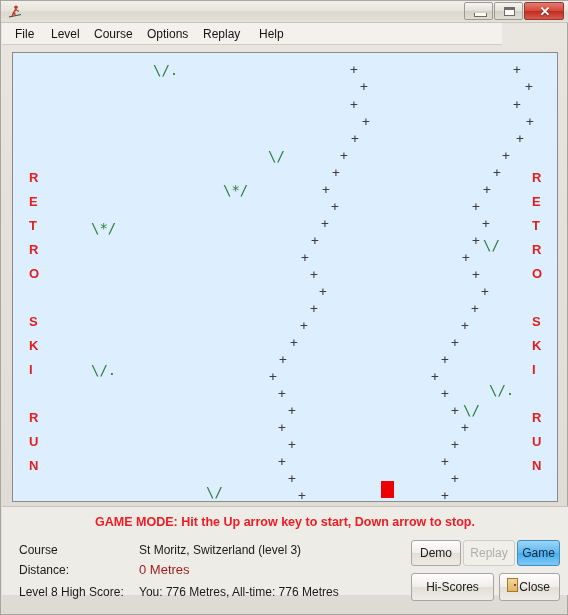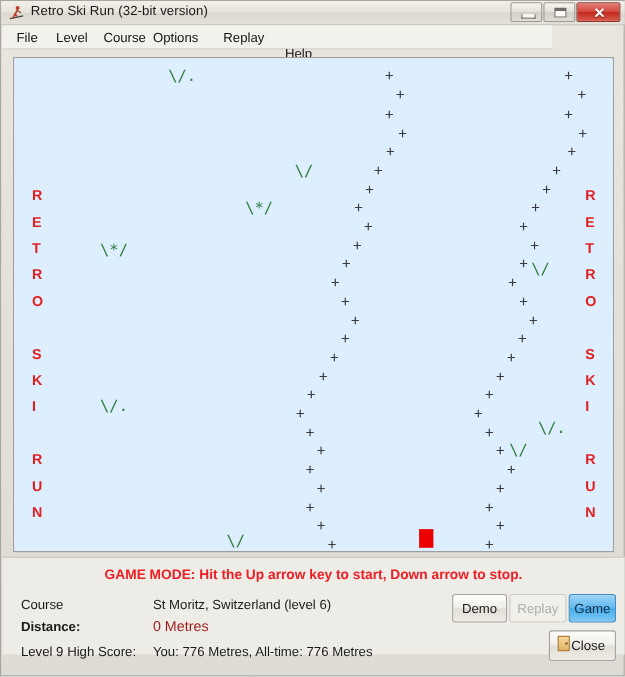--- a/index.html
+++ b/index.html
@@ -135,21 +135,21 @@
   }
   #banner {
     position: absolute; left: 0; top: 8px; width: 566px;
     text-align: center;
     font-size: 12.5px; font-weight: bold; color: #ee1c24;
     white-space: nowrap;
   }
   .stat-label {
     position: absolute; font-size: 12px; color: #1a1a1a; white-space: nowrap;
   }
-  .stat-label.bold { font-weight: bold; }
+  .stat-label.bold { font-weight: normal; }
   .stat-value {
     position: absolute; font-size: 12px; color: #1a1a1a; white-space: nowrap;
   }
   #distance-value {
     position: absolute; font-size: 13px; font-weight: normal;
     color: #9e1b1b; white-space: nowrap;
   }
 
   .pbtn {
     position: absolute;
@@ -186,40 +186,39 @@
 <div id="app">
 
   <div id="titlebar">
     <svg id="app-icon" viewBox="0 0 16 16">
       <circle cx="9" cy="3.2" r="1.8" fill="#c0392b"></circle>
       <path d="M9 5 L6.5 9 L8.5 10.5" stroke="#c0392b" stroke-width="1.6" fill="none"></path>
       <path d="M8.5 5.5 L12 7.5" stroke="#8a5a2b" stroke-width="1.2" fill="none"></path>
       <path d="M2 13 L14 10.5" stroke="#444" stroke-width="1.2" fill="none"></path>
       <path d="M6.5 9 L5 12.5" stroke="#c0392b" stroke-width="1.5" fill="none"></path>
     </svg>
-    <div id="title-text">Retro Ski Run (32-bit version)</div>
 
     <div class="winbtn" id="btn-min">
       <span class="glyph-min"></span>
     </div>
     <div class="winbtn" id="btn-max">
       <span class="glyph-max"></span>
     </div>
     <div class="winbtn" id="btn-close">
       <span class="glyph-close">✕</span>
     </div>
   </div>
 
   <div id="menubar">
       <div class="menu-item" style="left: 8px;">File</div>
       <div class="menu-item" style="left: 44px;">Level</div>
       <div class="menu-item" style="left: 87px;">Course</div>
-      <div class="menu-item" style="left: 132px; text-align: center;">Options</div>
+      <div class="menu-item" style="left: 140px; text-align: center;">Options</div>
       <div class="menu-item" style="left: 196px;">Replay</div>
-      <div class="menu-item" style="left: 252px; margin-top: 15px;">Help</div>
+      <div class="menu-item" style="left: 252px;">Help</div>
     </div>
 
   <div id="field-wrap">
     <div id="field">
       <div id="player" style="left: 368px; top: 428px; background: rgb(238, 0, 0);"></div>
     <span class="marker" style="left: 337px; top: 10px; color: rgb(60, 60, 60);">+</span>
         <span class="marker" style="left: 347px; top: 27px; color: rgb(60, 60, 60);">+</span>
         <span class="marker" style="left: 337px; top: 45px; color: rgb(60, 60, 60);">+</span>
         <span class="marker" style="left: 349px; top: 62px; color: rgb(60, 60, 60);">+</span>
         <span class="marker" style="left: 338px; top: 79px; color: rgb(60, 60, 60);">+</span>
@@ -301,36 +300,39 @@
         <span class="side-letter" style="left: 519px; top: 358px; color: rgb(224, 32, 32);">R</span>
         <span class="side-letter" style="left: 519px; top: 382px; color: rgb(224, 32, 32);">U</span>
         <span class="side-letter" style="left: 519px; top: 406px; color: rgb(224, 32, 32);">N</span>
       </div>
   </div>
 
   <div id="status">
     <div id="banner">GAME MODE: Hit the Up arrow key to start, Down arrow to stop.</div>
 
     <div class="stat-label" style="left:17px; top:36px;">Course</div>
-    <div class="stat-value" style="left:137px; top:36px;">St Moritz, Switzerland (level 6)</div>
+    <div class="stat-value" style="left:137px; top:36px;">St Moritz, Switzerland (level 3)</div>
 
     <div class="stat-label bold" style="left:17px; top:56px;">Distance:</div>
     <div id="distance-value" style="left:137px; top:55px;">0 Metres</div>
 
-    <div class="stat-label" style="left:17px; top:78px;">Level 9 High Score:</div>
+    <div class="stat-label" style="left:17px; top:78px;">Level 8 High Score:</div>
     <div class="stat-value" style="left:137px; top:78px;">You: 776 Metres,  All-time: 776 Metres</div>
 
     <div class="pbtn" style="left:409px; top:33px; width:50px; height:26px; line-height:25px;">
       <span class="lbl">Demo</span>
     </div>
     <div class="pbtn disabled" style="left:461px; top:33px; width:52px; height:26px; line-height:25px;">
       <span class="lbl">Replay</span>
     </div>
     <div class="pbtn selected" style="left:515px; top:33px; width:43px; height:26px; line-height:25px;">
       <span class="lbl">Game</span>
     </div>
 
+    <div class="pbtn" style="left:409px; top:66px; width:83px; height:28px; line-height:27px;">
+      <span class="lbl">Hi-Scores</span>
+    </div>
     <div class="pbtn" style="left:497px; top:66px; width:61px; height:28px; line-height:27px; text-align:right; padding-right:9px;">
       <span id="close-icon-box"></span>
       <span class="lbl">Close</span>
     </div>
   </div>
 </div>
 
 </body></html>

